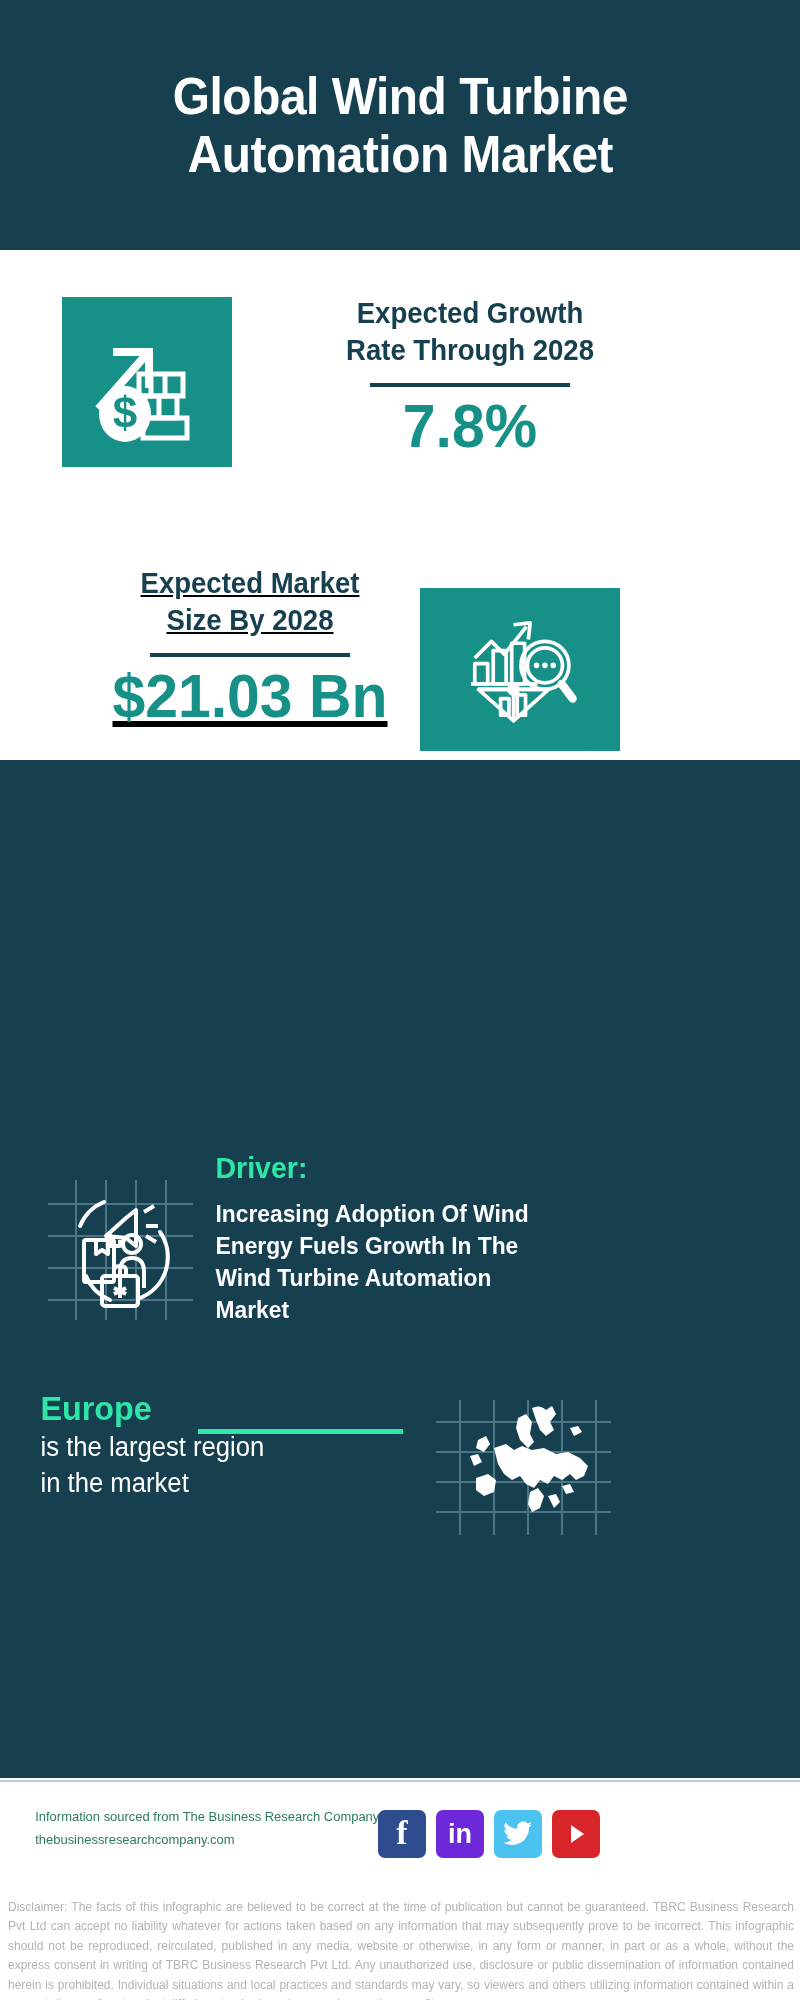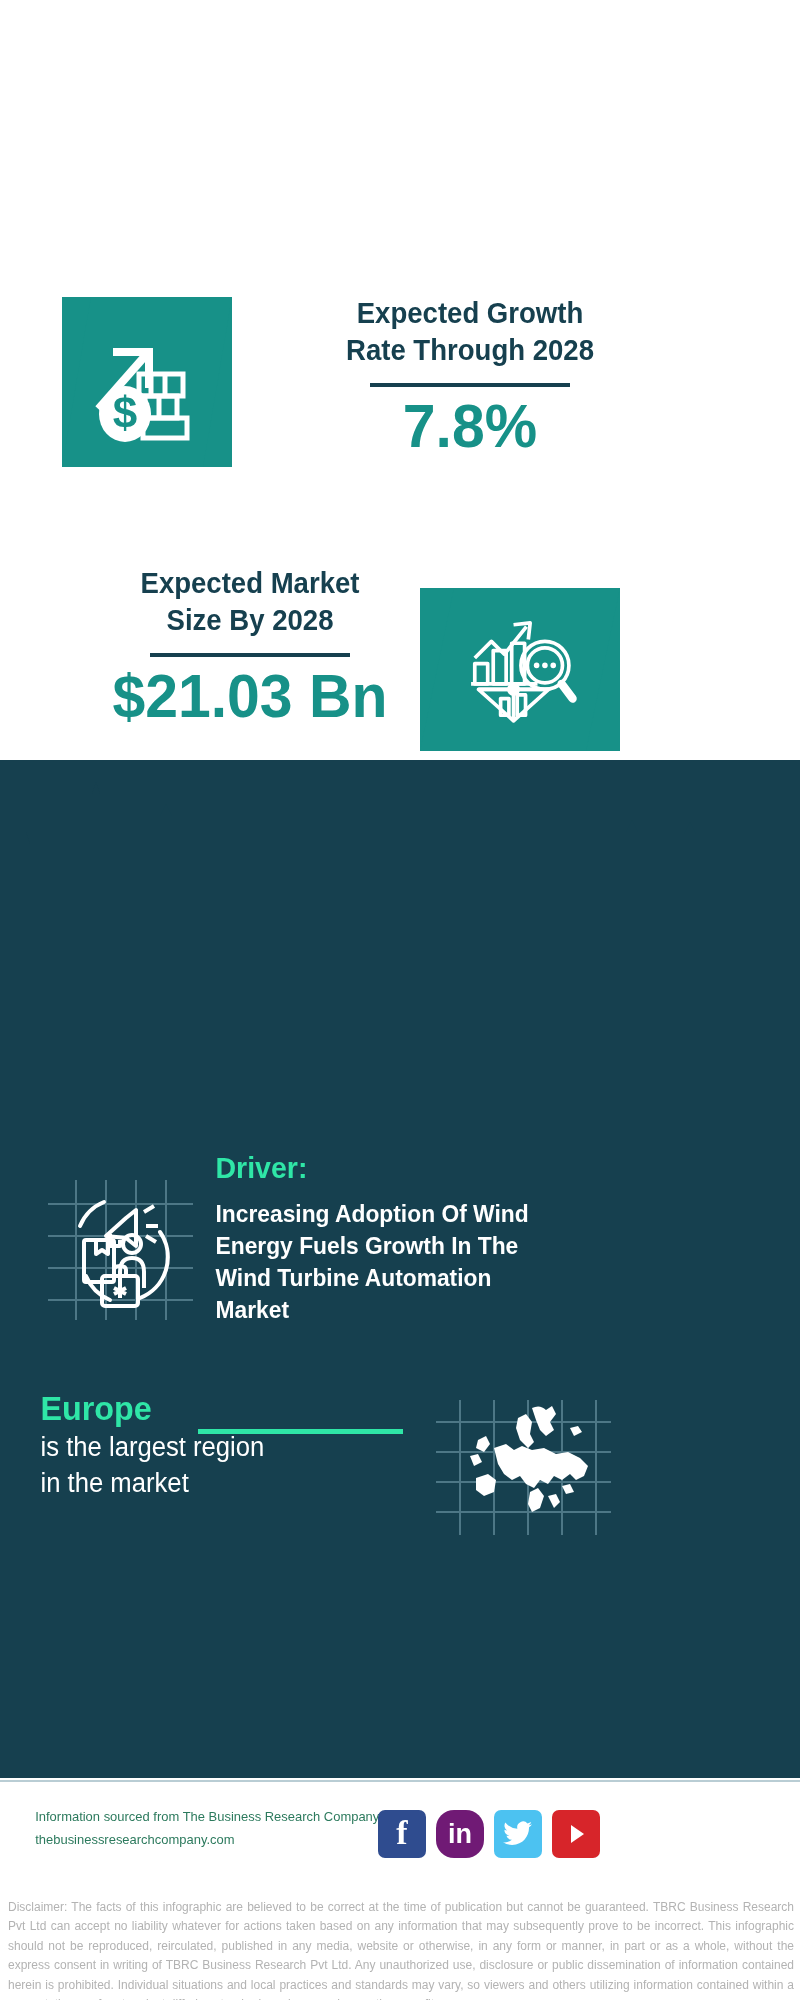--- a/index.html
+++ b/index.html
@@ -56,21 +56,21 @@
   .rule-dark {
     width:200px; height:4px; background:#16404f; margin:14px auto 6px auto;
   }
   .stat-value {
     color:#179188; font-size:62px; font-weight:bold; line-height:1.05;
     transform:scaleX(0.95);
   }
 
   
   .stat2-text {
-    position:absolute; left:40px; top:565px; width:420px; text-align:center;
+    position:absolute; left:40px; top:565px; width:420px; text-align:center;text-decoration:underline;
   }
   .stat2-icon { left:420px; top:588px; width:200px; height:163px; }
 
   
   .dark-zone {
     position:absolute; left:0; top:760px; width:800px; height:1018px;
     background:#16404f;
   }
   .skyline {
     position:absolute; left:0; top:780px; width:800px; height:130px;
@@ -124,38 +124,44 @@
     transform:scaleX(0.96);
   }
   .socials {
     position:absolute; left:378px; top:1810px; display:flex; gap:10px;
   }
   .social {
     width:48px; height:48px; border-radius:7px;
     display:flex; align-items:center; justify-content:center;
   }
   .s-fb { background:#2f4c8f; }
-  .s-li { background:#701a75;border-radius:18px; }
+  .s-li { background:#6d28d9; }
   .s-tw { background:#4cc2f1; }
   .s-yt { background:#d7252a; }
   .s-fb .g { color:#fff; font-size:34px; font-weight:bold; font-family:"Liberation Serif", serif; line-height:1; margin-bottom:2px; }
   .s-li .g { color:#fff; font-size:27px; font-weight:bold; line-height:1; }
 
   .disclaimer {
     position:absolute; left:8px; top:1898px; width:786px;
     color:#b3b3b3; font-size:12px; line-height:1.62;
     text-align:justify;
     font-family:"Liberation Sans", sans-serif;
   }
 </style>
 </head>
 <body>
 
 <div class="page">
 
+  <div class="header">
+    <div class="header-title">
+      <div>Global Wind Turbine</div>
+      <div>Automation Market</div>
+    </div>
+  </div>
 
   <div class="white-zone"></div>
 
   <div class="para stat1-icon">
     <div class="para-shape">
       <svg width="120" height="120" viewBox="0 0 120 120">
         <g fill="none" stroke="#ffffff" stroke-width="8" stroke-linecap="square">
           <path d="M14 84 L58 34"></path>
           <path d="M30 30 L62 30 L62 62"></path>
         </g>

